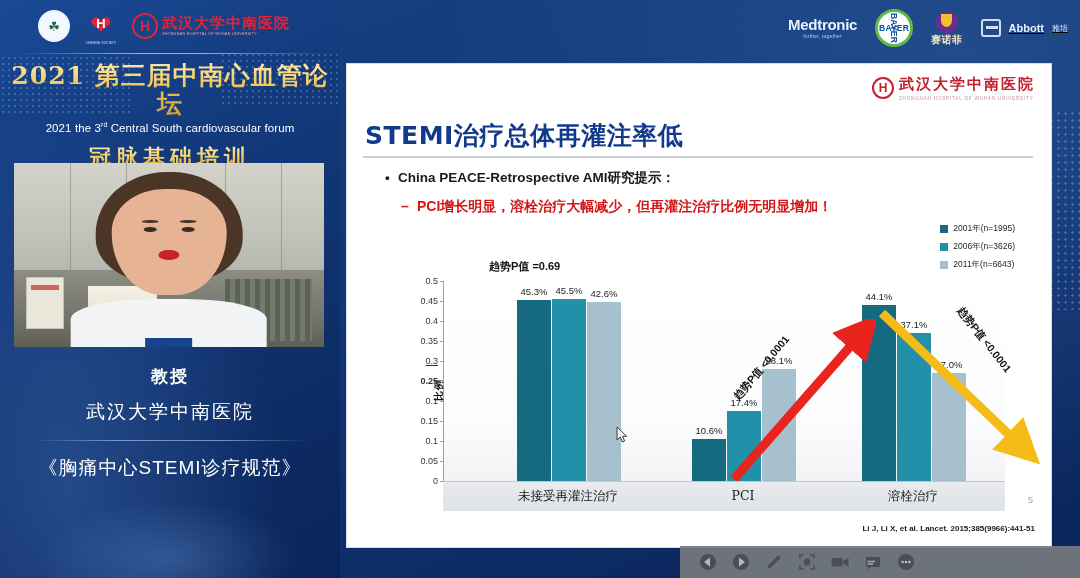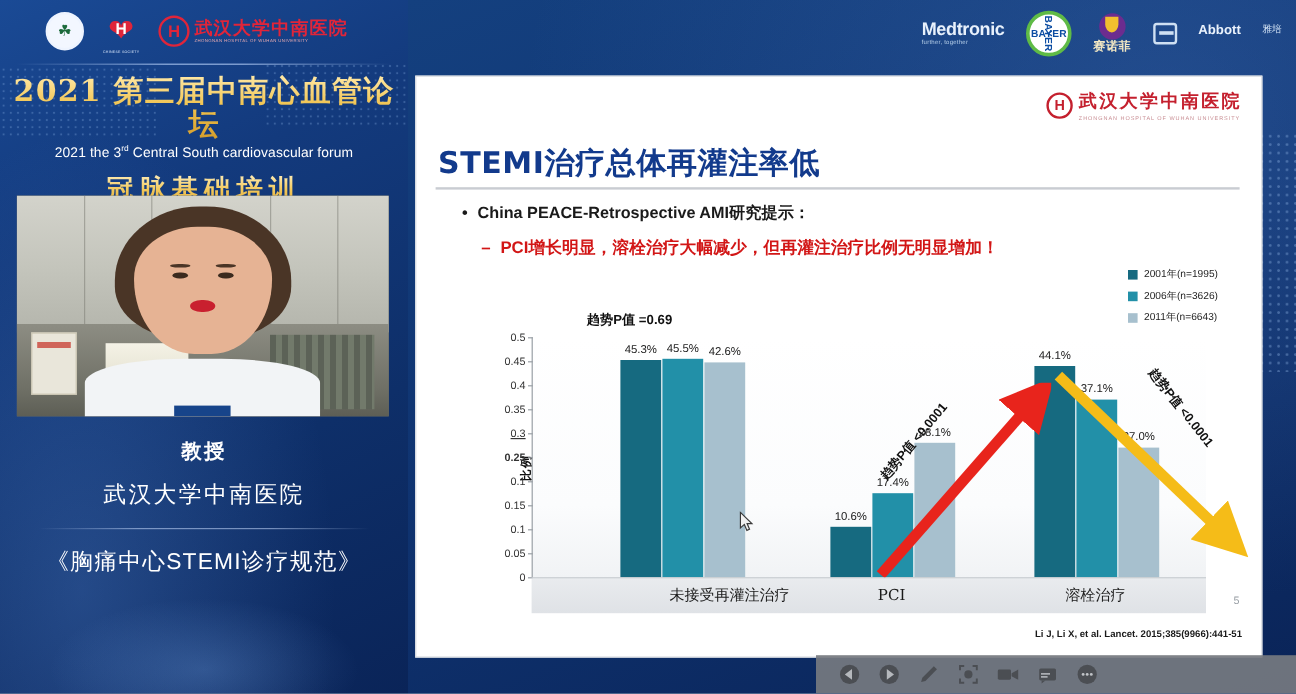--- a/index.html
+++ b/index.html
@@ -173,21 +173,21 @@
   #top-band {
     position: absolute; left: 0; top: 0; width: 740px; height: 62px;
     background: linear-gradient(180deg, rgba(20,62,120,.0) 0%, rgba(12,45,95,.0) 100%);
   }
 
   
   #sponsor-bar {
     position: absolute; right: 12px; top: 8px; height: 40px;
     display: flex; align-items: center; gap: 18px;
   }
-  .sp { display: flex; justify-content: center; }
+  .sp { display: flex; align-items: center; justify-content: center; }
   #sp-medtronic { flex-direction: column; line-height: 1; }
   #sp-medtronic .m1 { font-size: 15px; font-weight: bold; color: #e8f1fc; letter-spacing: -.3px; }
   #sp-medtronic .m2 { font-size: 5px; color: #b6cfe9; margin-top: 2px; letter-spacing: .2px; }
   #sp-bayer {
     width: 38px; height: 38px; border-radius: 50%;
     background: #ffffff; border: 3px solid #5fbb46;
     position: relative; display: flex; align-items: center; justify-content: center;
   }
   #sp-bayer .bx { position: absolute; font-size: 8.5px; font-weight: bold; color: #0c4da2; letter-spacing: .2px; }
   #sp-bayer .bh { }
@@ -195,21 +195,21 @@
   #sp-sanofi { flex-direction: column; line-height: 1; }
   #sp-sanofi .sl {
     width: 22px; height: 22px; border-radius: 50%; background: #6c2c8f;
     position: relative; margin: 0 auto 2px;
   }
   #sp-sanofi .sl::after {
     content:''; position:absolute; left:5px; top:3px; width:11px; height:13px;
     border-radius: 0 0 60% 60%; background: #f2c02e;
   }
   #sp-sanofi .sn { font-size: 10px; font-weight: bold; color: #f4e9c4; letter-spacing: .5px; }
-  #sp-abbott { display: flex; align-items: flex-start; gap: 18px; }
+  #sp-abbott { display: flex; align-items: center; gap: 8px; text-decoration: underline; }
   #sp-abbott .ab {
     width: 20px; height: 18px; border: 2px solid #cfe0f3; border-radius: 3px;
     position: relative;
   }
   #sp-abbott .ab::after {
     content:''; position:absolute; left:3px; top:5px; width:12px; height:3px; background:#cfe0f3;
   }
   #sp-abbott .at { font-size: 11px; font-weight: bold; color: #eaf2fc; }
   #sp-abbott .ac { font-size: 8px; color: #d4e4f6; }
 
@@ -550,21 +550,21 @@
 
         <div id="ptrend-pci">趋势P值 &lt;0.0001</div>
         <div id="ptrend-lytic">趋势P值 &lt;0.0001</div>
 
         <svg id="cursor" viewBox="0 0 12 18">
           <path d="M1,1 L1,14 L4.3,11 L6.4,16 L8.6,15 L6.6,10.3 L10.6,10.3 z" fill="#f2f2f2" stroke="#3a3a3a" stroke-width="1"></path>
         </svg>
       </div>
 
       <div id="xaxis">
-          <div class="xlab" style="left: 125px; margin-left: 40px;">未接受再灌注治疗</div>
+          <div class="xlab" style="left: 125px;">未接受再灌注治疗</div>
           <div class="xlab" style="left: 300px;">PCI</div>
           <div class="xlab" style="left: 470px;">溶栓治疗</div>
         </div>
     </div>
 
     <div id="slide-number">5</div>
     <div id="citation">Li J, Li X, et al. Lancet. 2015;385(9966):441-51</div>
   </div>
 
   <div id="toolbar">

